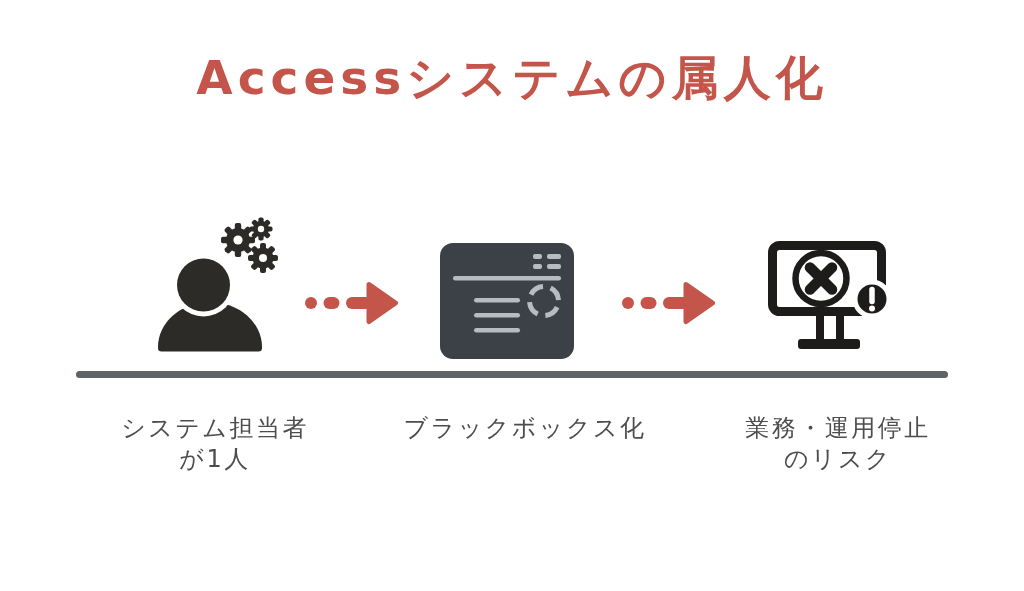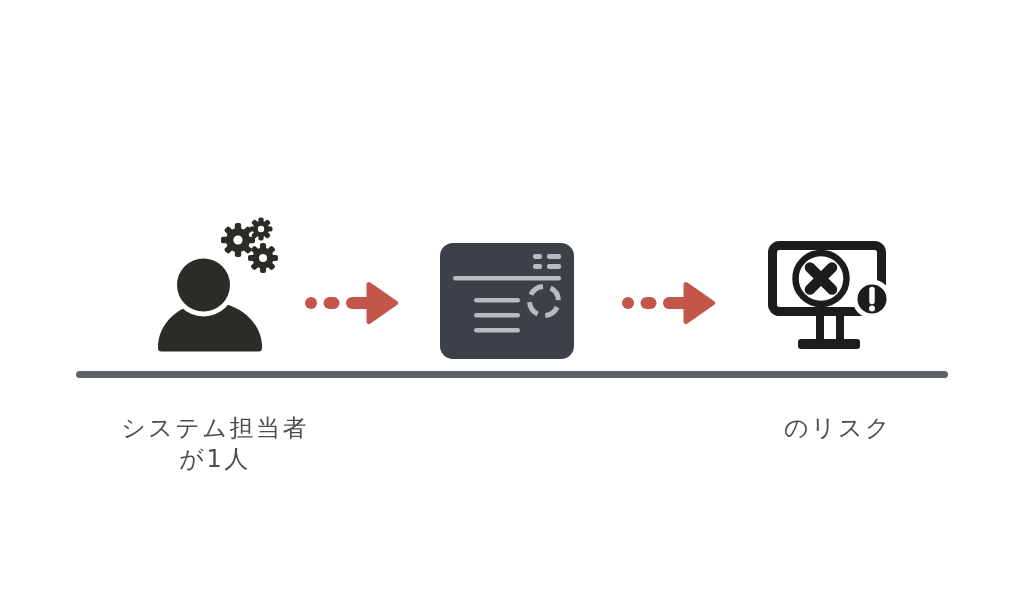--- a/index.html
+++ b/index.html
@@ -56,20 +56,21 @@
   }
   .step-label-1 { left: 45px; }
   .step-label-2 { left: 355px; }
   .step-label-3 { left: 668px; }
 </style>
 </head>
 <body>
 
 <div class="canvas">
 
+  <h1 class="title">Accessシステムの属人化</h1>
 
   <svg class="icon-abs person-icon" width="140" height="145" viewBox="0 0 140 145">
     <g fill="#2d2b28">
 
       <path d="M8,137 a52,45 0 0 1 104,0 l0,1 q0,3.5 -3.5,3.5 l-97,0 q-3.5,0 -3.5,-3.5 z"></path>
 
       <circle cx="53.5" cy="75" r="31.5" fill="#ffffff"></circle>
       <circle cx="53.5" cy="75" r="26.5"></circle>
 
       <g transform="translate(88,30)">
@@ -155,18 +156,20 @@
     </g>
   </svg>
 
   <div class="divider"></div>
 
   <div class="step-label step-label-1">
     <div>システム担当者</div>
     <div>が1人</div>
   </div>
   <div class="step-label step-label-2">
+    <div>ブラックボックス化</div>
   </div>
   <div class="step-label step-label-3">
+    <div>業務・運用停止</div>
     <div>のリスク</div>
   </div>
 
 </div>
 
 </body></html>

